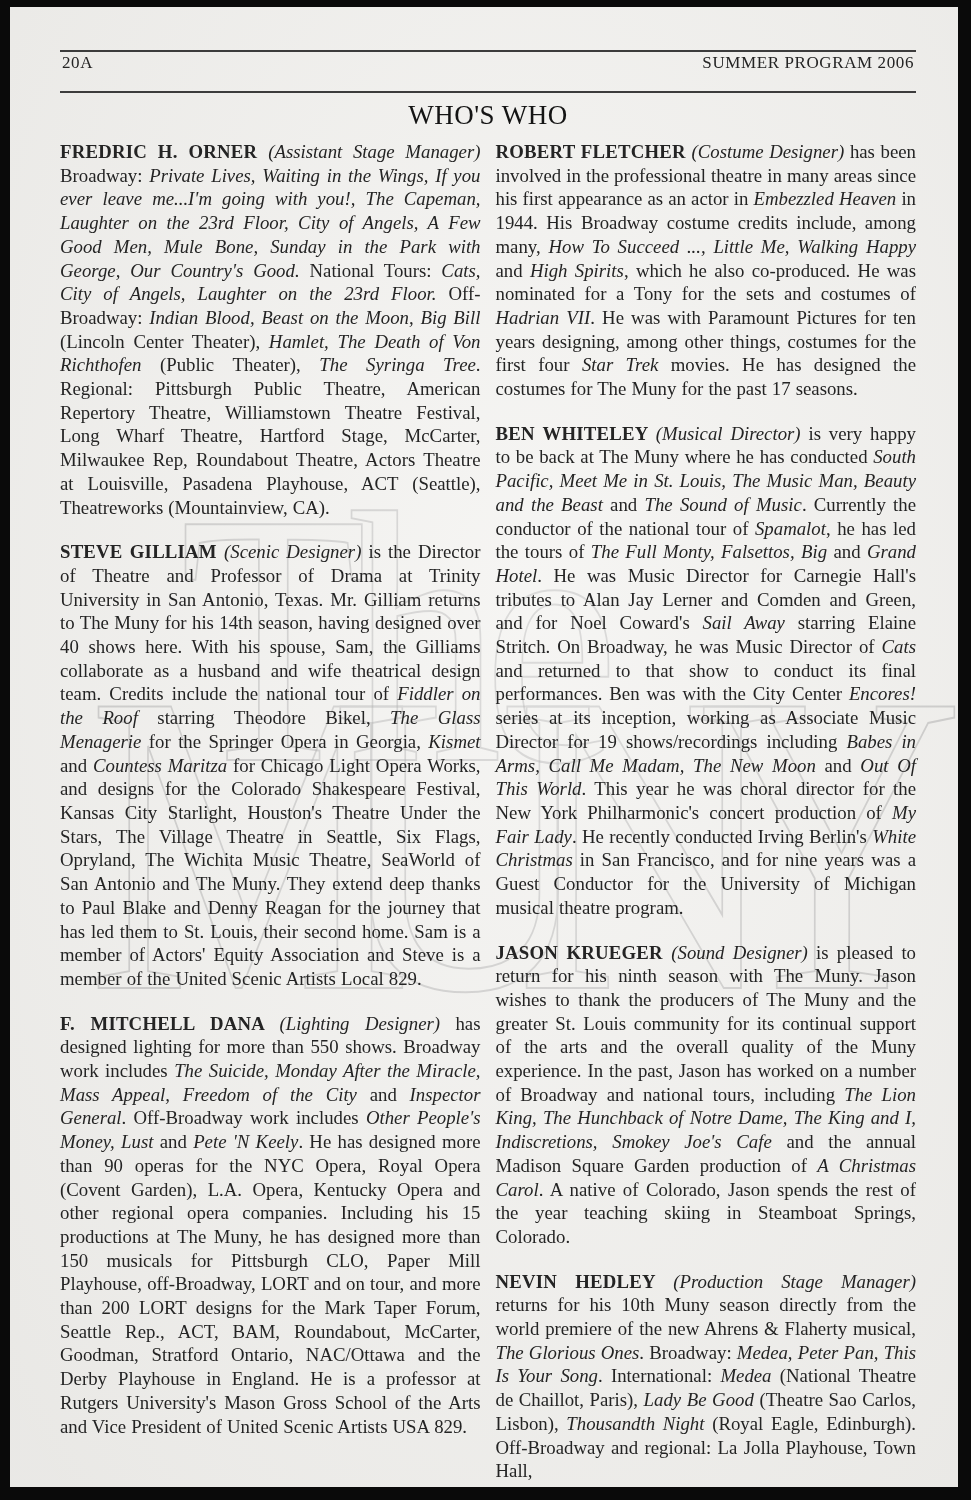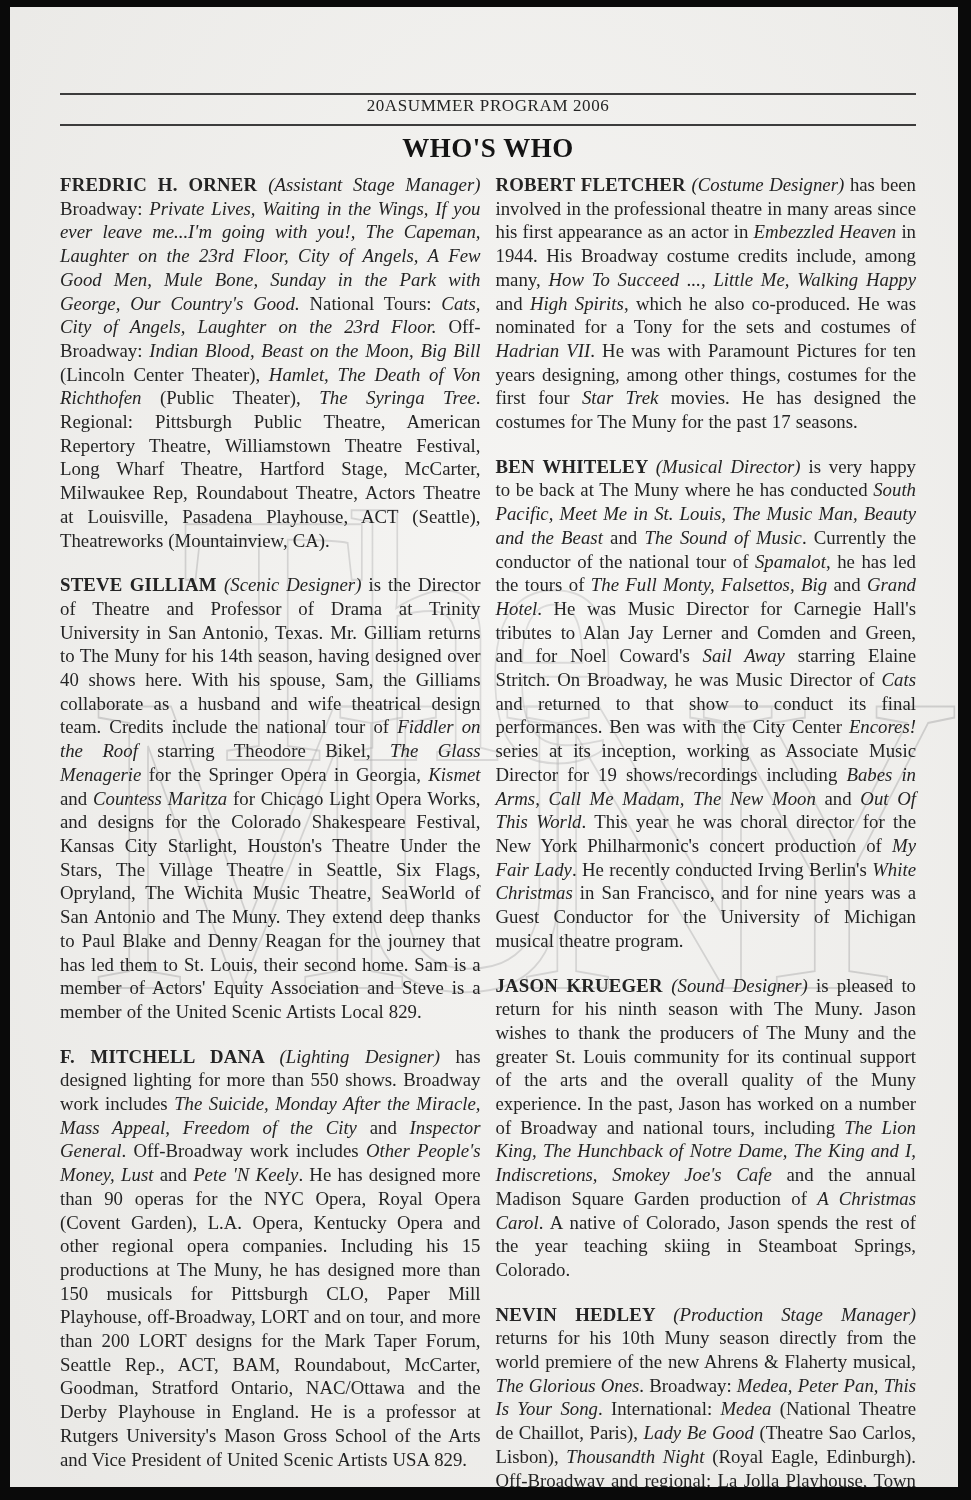--- a/index.html
+++ b/index.html
@@ -18,30 +18,29 @@
   .edge.left{left:0;top:0;width:10px;height:100%;}
   .edge.right{right:0;top:0;width:13px;height:100%;}
   .edge.bottom{left:0;bottom:0;width:100%;height:13px;}
   .content{
     position:absolute;left:10px;top:7px;right:13px;bottom:13px;
     padding:43px 42px 0 50px;
     overflow:hidden;z-index:1;
     background:radial-gradient(ellipse at 55% 40%, rgba(255,255,255,0.35), rgba(0,0,0,0.03) 95%);
   }
   .masthead{
-    display:flex;justify-content:center;align-items:baseline;
+    display:flex;justify-content:space-between;align-items:baseline;
     border-top:2px solid var(--rule,#3c3c3c);
     border-bottom:2px solid var(--rule,#3c3c3c);
-    padding:1px 2px 8px 2px;
+    padding:1px 2px 18px 2px;
     font-size:17px;color:var(--ink,#242424);
     letter-spacing:0.6px;
-    margin-top:43px;
   }
   .page-title{
-    text-align:center;font-weight:700;font-size:27px;
+    text-align:center;font-weight:400;font-size:27px;
     letter-spacing:0.5px;color:#141414;
     margin:7px 0 9px 0;
   }
   .columns{display:flex;gap:15px;position:relative;z-index:2;}
   .col{flex:1;min-width:0;}
   .bio{
     font-size:18.8px;line-height:23.7px;color:var(--ink,#242424);
     text-align:justify;margin:0 0 21px 0;
     word-spacing:0.4px;
   }

